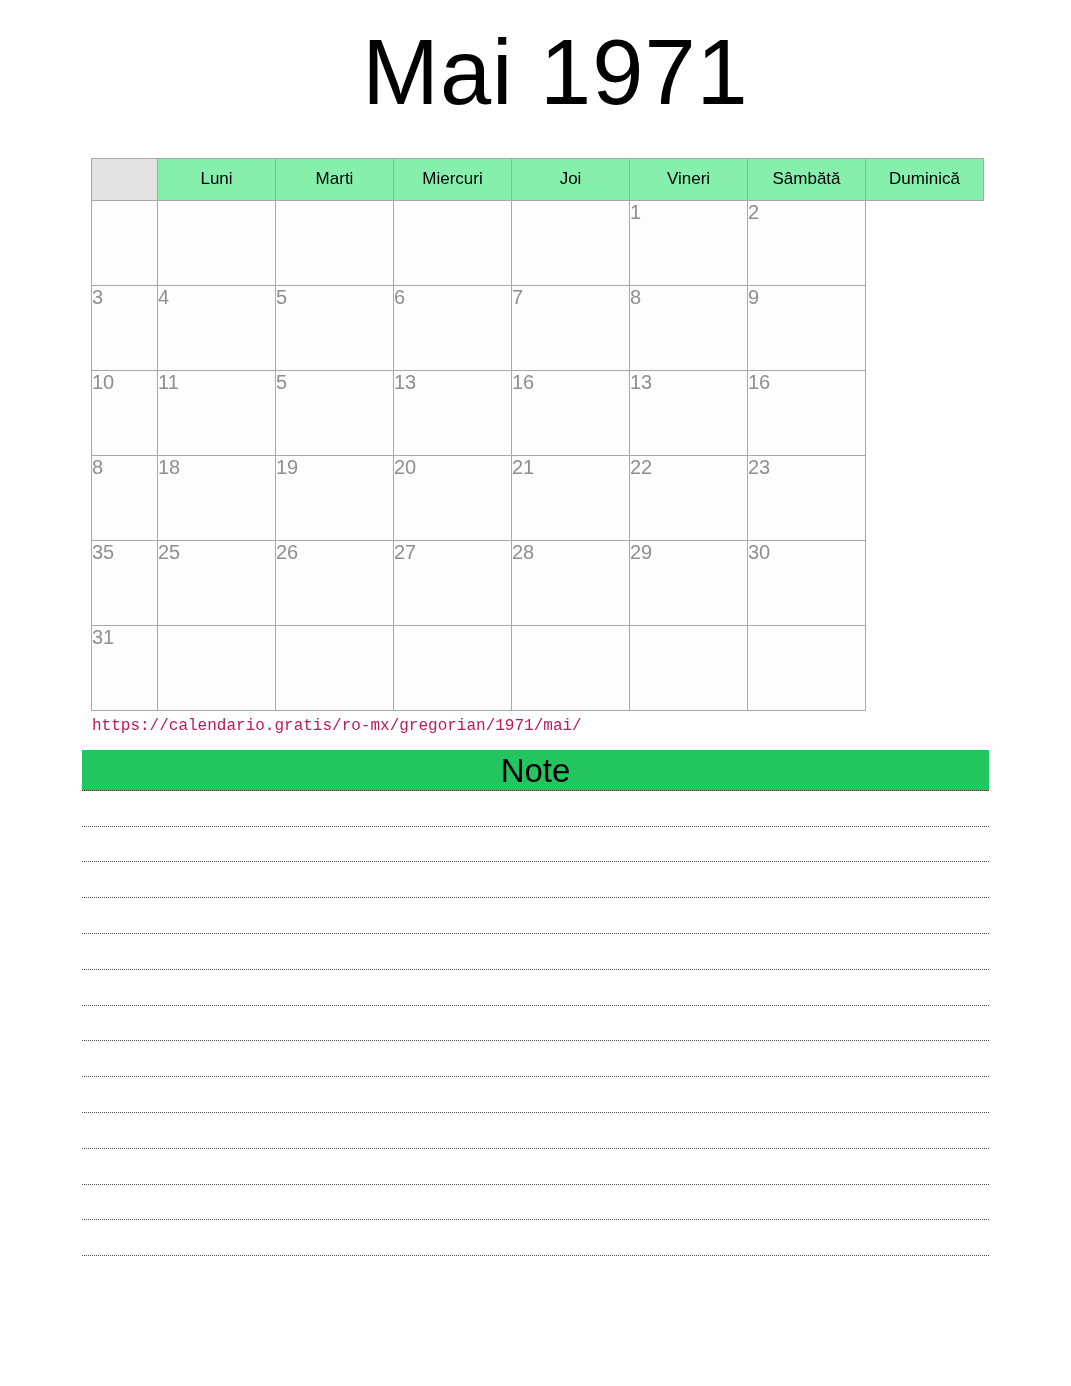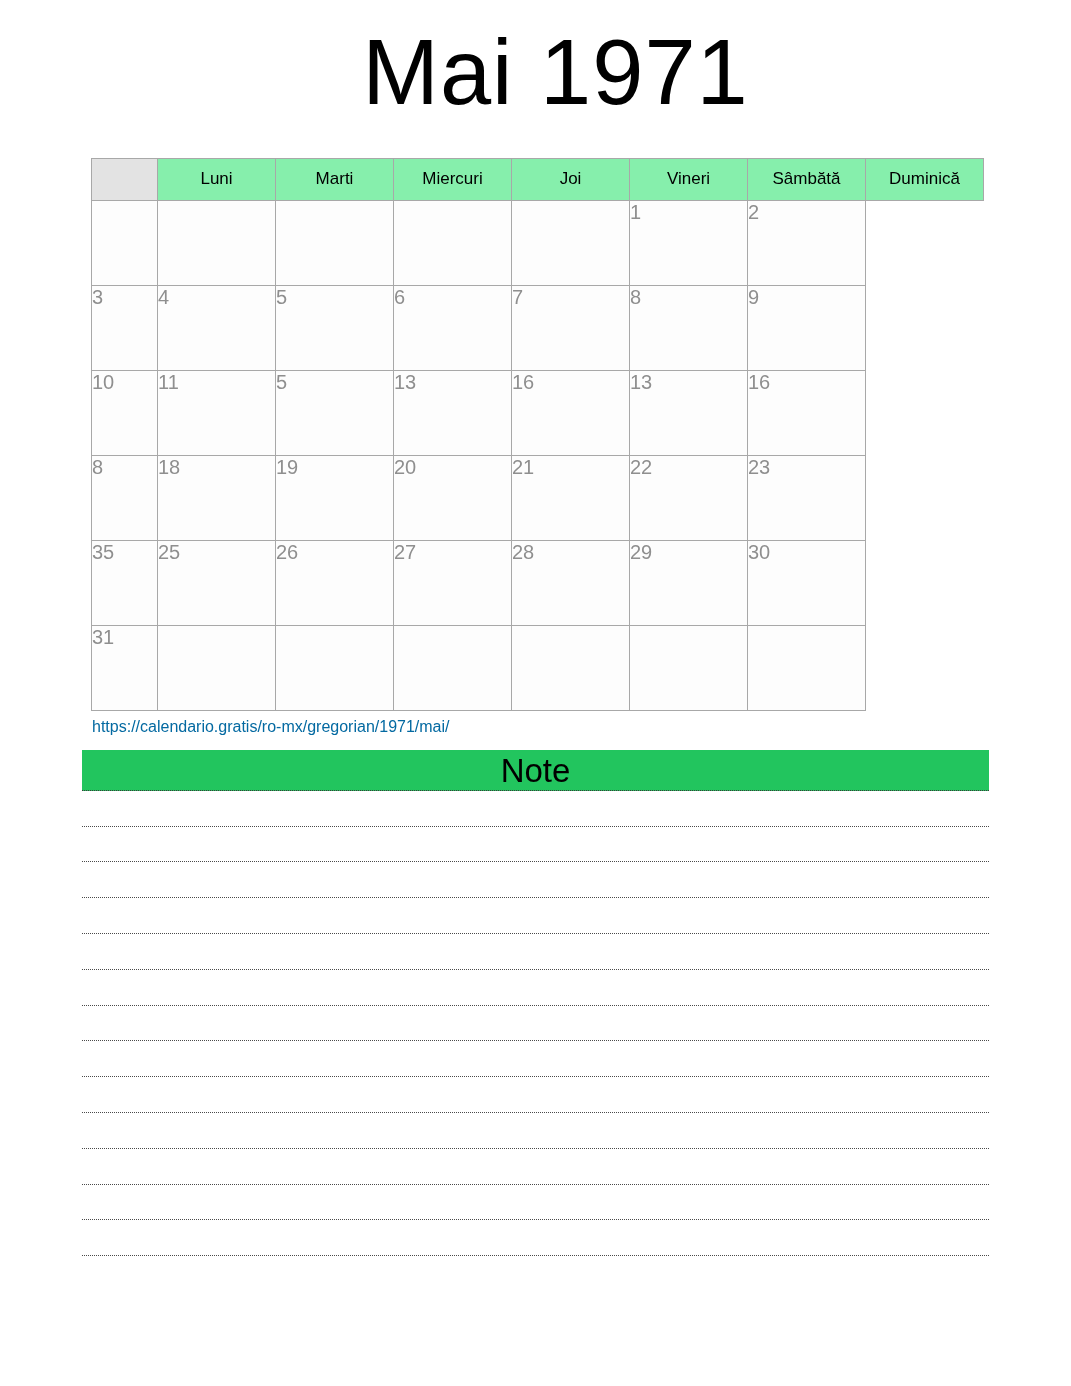--- a/index.html
+++ b/index.html
@@ -51,21 +51,22 @@
     vertical-align: top;
     text-align: left;
     font-size: 20px;
     color: #8f8f8f;
     padding: 1px 0 0 4px;
   }
   .src-url {
     margin: 5px 0 0 92px;
     font-size: 16px;
     line-height: 21px;
-    color: #0369a1;
+    color: #be185d;
+    font-family: Liberation Mono, monospace;
   }
   .notes {
     margin: 13px 0 0 82px;
     width: 907px;
   }
   .note-header {
     box-sizing: border-box;
     height: 41px;
     background: #22c55e;
     border-bottom: 1px dotted #3a3a3a;

